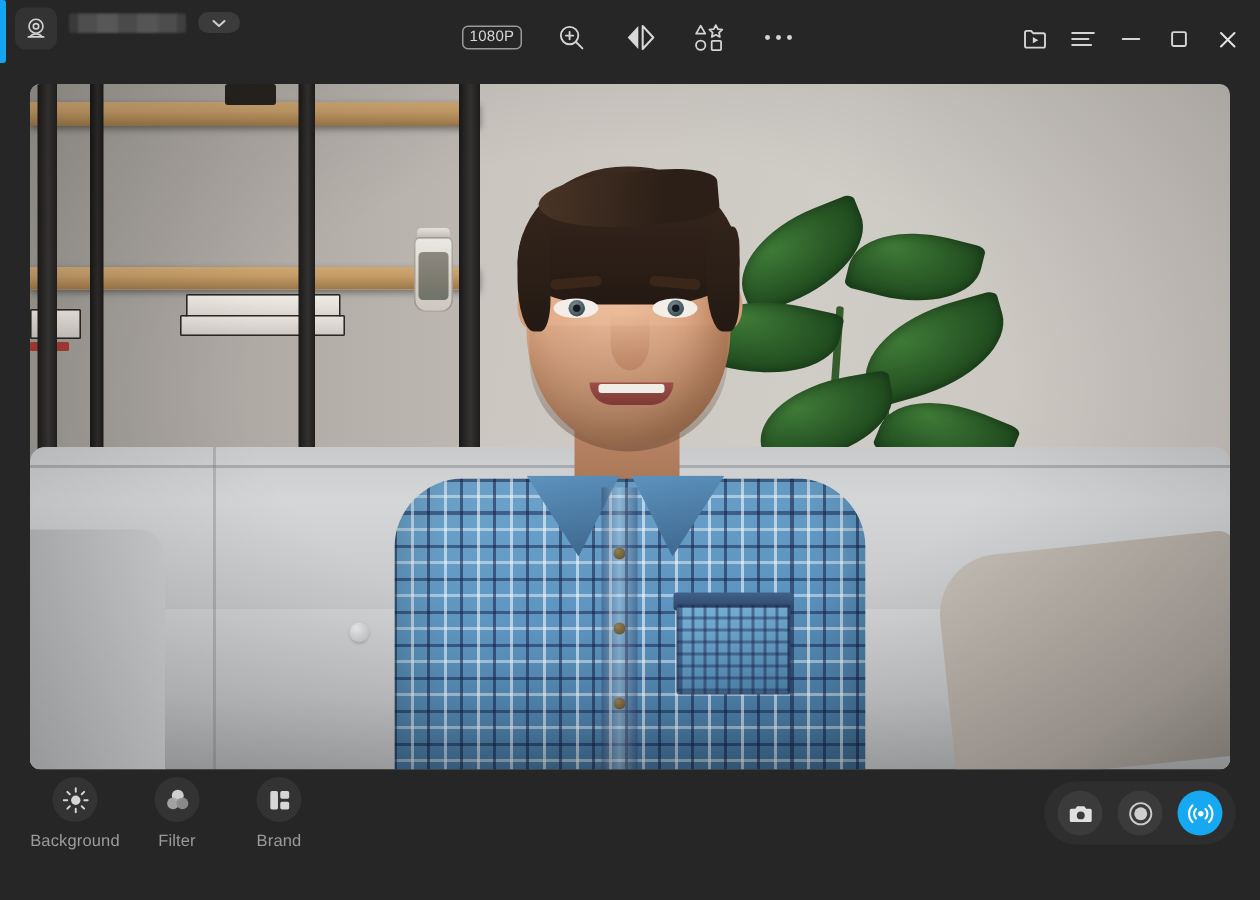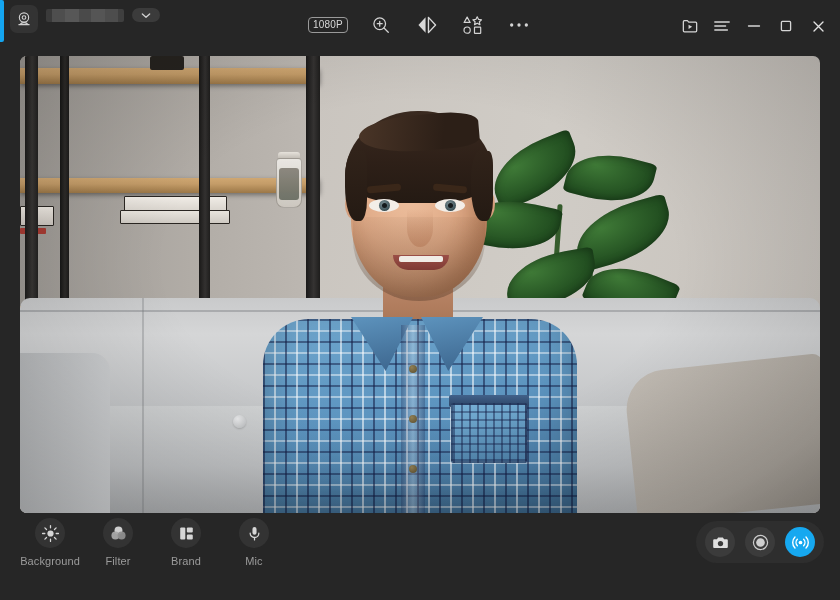--- a/index.html
+++ b/index.html
@@ -622,30 +622,20 @@
           <svg width="17" height="17" viewBox="0 0 20 20" fill="#d6d6d6">
             <rect x="2.6" y="2.8" width="6" height="14.4" rx="1.3"></rect>
             <rect x="10.4" y="2.8" width="7" height="6" rx="1.3"></rect>
             <rect x="10.4" y="11.2" width="7" height="6" rx="1.3"></rect>
           </svg>
         </div>
         <span class="tool-label">Brand</span>
       </div>
 
 
-      <div class="tool">
-        <div class="tool-circle">
-          <svg width="17" height="17" viewBox="0 0 20 20" fill="none" stroke="#d6d6d6" stroke-width="1.5" stroke-linecap="round">
-            <rect x="7.6" y="2.4" width="4.8" height="9" rx="2.4" fill="#d6d6d6" stroke="none"></rect>
-            <path d="M4.9 9.6a5.1 5.1 0 0 0 10.2 0"></path>
-            <path d="M10 14.8v2.8"></path>
-          </svg>
-        </div>
-        <span class="tool-label">Mic</span>
-      </div>
     </div>
 
     <div class="actions">
       <div class="act-btn">
         <svg width="17" height="15" viewBox="0 0 20 17" fill="#e0e0e0">
           <path d="M2.6 4.6h3.2l1.4-1.9h5.6l1.4 1.9h3.2a1.2 1.2 0 0 1 1.2 1.2v8a1.2 1.2 0 0 1-1.2 1.2H2.6a1.2 1.2 0 0 1-1.2-1.2v-8a1.2 1.2 0 0 1 1.2-1.2z"></path>
           <circle cx="10" cy="9.8" r="3.1" fill="#3b3b3b"></circle>
         </svg>
       </div>
       <div class="act-btn">

